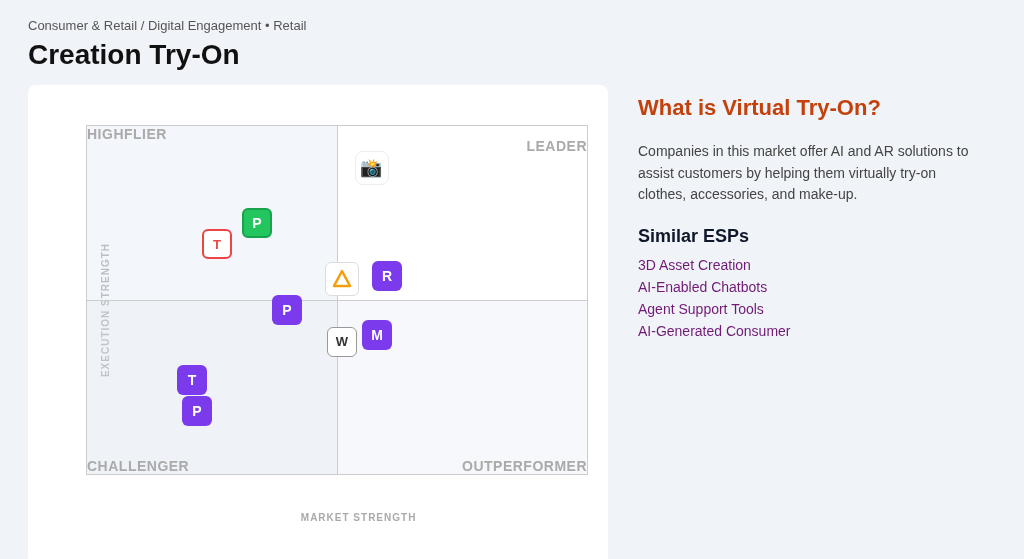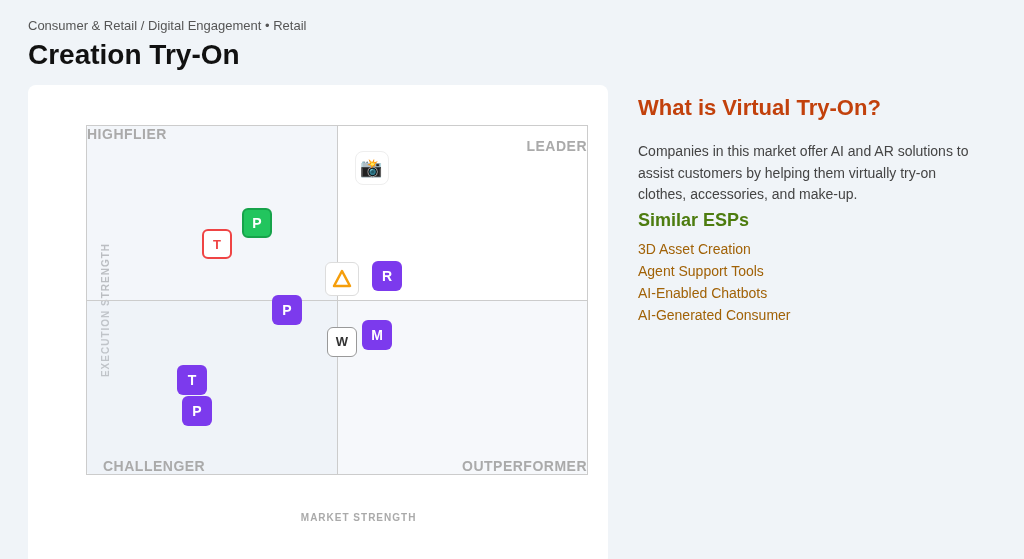--- a/index.html
+++ b/index.html
@@ -77,21 +77,21 @@
       position: absolute;
       font-size: 14px;
       font-weight: 700;
       color: #aaa;
       letter-spacing: 0.5px;
       text-transform: uppercase;
       text-align: right;
     }
     .corner-tl { top: 0; left: 0; }
     .corner-tr { top: 12px; right: 0; }
-    .corner-bl { bottom: 0; left: 16px; }
+    .corner-bl { bottom: 0; left: 0; }
     .corner-br { bottom: 0; right: 0; margin-left: 6px; }
     
     .axis-label-x {
       position: absolute;
       bottom: 0;
       left: 50%;
       transform: translateX(-50%);
       font-size: 10px;
       color: #aaa;
       letter-spacing: 1px;
@@ -170,32 +170,32 @@
     .info-title {
       font-size: 22px;
       font-weight: 700;
       color: #c2410c;
       margin-bottom: 20px;
     }
     .info-description {
       font-size: 14px;
       color: #444;
       line-height: 1.55;
-      margin-bottom: 4px;
+      margin-bottom: 20px;
     }
     .similar-esps-title {
       font-size: 18px;
       font-weight: 700;
-      color: #4d7c0f;
+      color: #0f172a;
       margin-bottom: 10px;
     }
     .esp-link {
       display: block;
       font-size: 14px;
-      color: #a16207;
+      color: #701a75;
       text-decoration: none;
       margin-bottom: 6px;
       cursor: pointer;
     }
   </style>
 </head>
 <body>
 
 <div class="page-container">
   <div class="breadcrumb">
@@ -265,19 +265,19 @@
         <div class="axis-label-x" style="position: absolute; bottom: 2px; left: 55%; transform: translateX(-50%); font-size: 10px; color: #aaa; letter-spacing: 1px; text-transform: uppercase; font-weight: 600;">MARKET STRENGTH</div>
       </div>
     </div>
 
     <div class="info-panel">
       <div class="info-title">What is Virtual Try-On?</div>
       <div class="info-description">Companies in this market offer AI and AR solutions to assist customers by helping them virtually try-on clothes, accessories, and make-up.</div>
       <div class="similar-esps-title">Similar ESPs</div>
       <div id="esp-links">
           <a class="esp-link" href="#">3D Asset Creation</a>
+          <a class="esp-link" href="#">AI-Enabled Chatbots</a>
           <a class="esp-link" href="#">Agent Support Tools</a>
-          <a class="esp-link" href="#">AI-Enabled Chatbots</a>
           <a class="esp-link" href="#">AI-Generated Consumer</a>
         </div>
     </div>
   </div>
 </div>
 
 </body></html>

